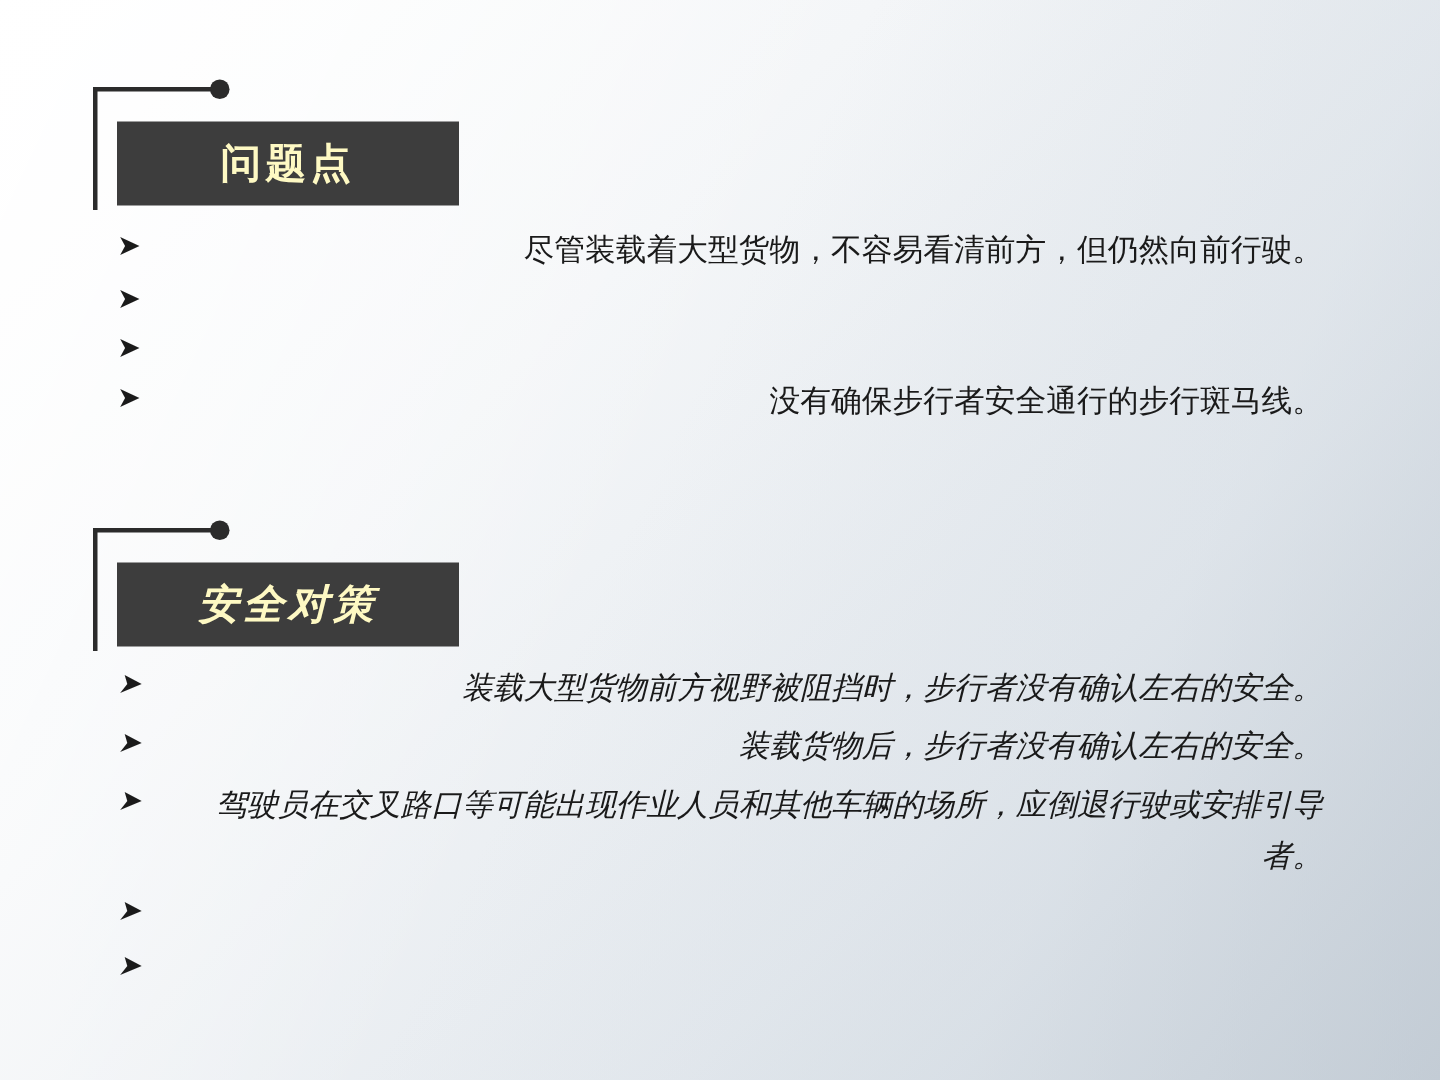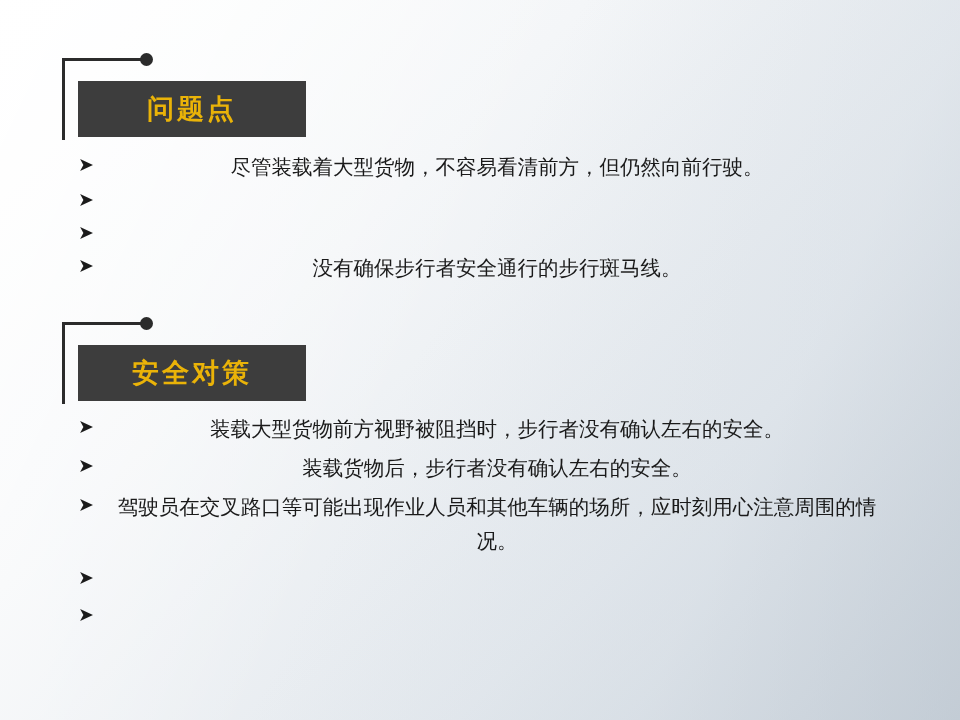--- a/index.html
+++ b/index.html
@@ -29,21 +29,21 @@
     background: linear-gradient(115deg, rgba(255,255,255,0.85) 0%, rgba(255,255,255,0.0) 45%, rgba(210,218,226,0.35) 75%, rgba(186,196,206,0.55) 100%);
     pointer-events: none;
   }
 
   .section {
     position: absolute;
     left: 0;
     width: 960px;
   }
   .section-1 { top: 48px; }
-  .section-2 { top: 312px; }
+  .section-2 { top: 342px; font-style: italic; }
 
   .header-wrap {
     position: relative;
     height: 92px;
   }
 
   
   .bracket {
     position: absolute;
     left: 62px;
@@ -77,21 +77,21 @@
     background: #2b2b2b;
   }
 
   .title-box {
     position: absolute;
     left: 78px;
     top: 33px;
     min-width: 228px;
     height: 56px;
     background: #3d3d3d;
-    color: #eab308;
+    color: #fef9c3;
     display: flex;
     align-items: center;
     justify-content: center;
     font-size: 27px;
     font-weight: bold;
     letter-spacing: 3px;
     padding: 4px 22px;
     box-sizing: border-box;
   }
 
@@ -113,21 +113,21 @@
   .bullet .marker {
     flex: 0 0 auto;
     width: 34px;
     color: #1a1a1a;
     font-size: 19px;
     line-height: 1.62;
     text-align: left;
   }
   .bullet .text {
     flex: 1 1 auto;
-    text-align: center;
+    text-align: right;
   }
 
   .list-1 { margin-top: 10px; }
   .list-2 { margin-top: 8px; }
   .list-2 .bullet { margin-bottom: 6px; }
 </style>
 </head>
 <body>
 
 <div class="slide">
@@ -174,21 +174,21 @@
       <li class="bullet">
         <span class="marker">➤</span>
         <span class="text">装载大型货物前方视野被阻挡时，步行者没有确认左右的安全。</span>
       </li>
       <li class="bullet">
         <span class="marker">➤</span>
         <span class="text">装载货物后，步行者没有确认左右的安全。</span>
       </li>
       <li class="bullet">
         <span class="marker">➤</span>
-        <span class="text">驾驶员在交叉路口等可能出现作业人员和其他车辆的场所，应时刻用心注意周围的情况。</span>
+        <span class="text">驾驶员在交叉路口等可能出现作业人员和其他车辆的场所，应倒退行驶或安排引导者。</span>
       </li>
       <li class="bullet">
         <span class="marker">➤</span>
       </li>
       <li class="bullet">
         <span class="marker">➤</span>
       </li>
     </ul>
   </div>
 

